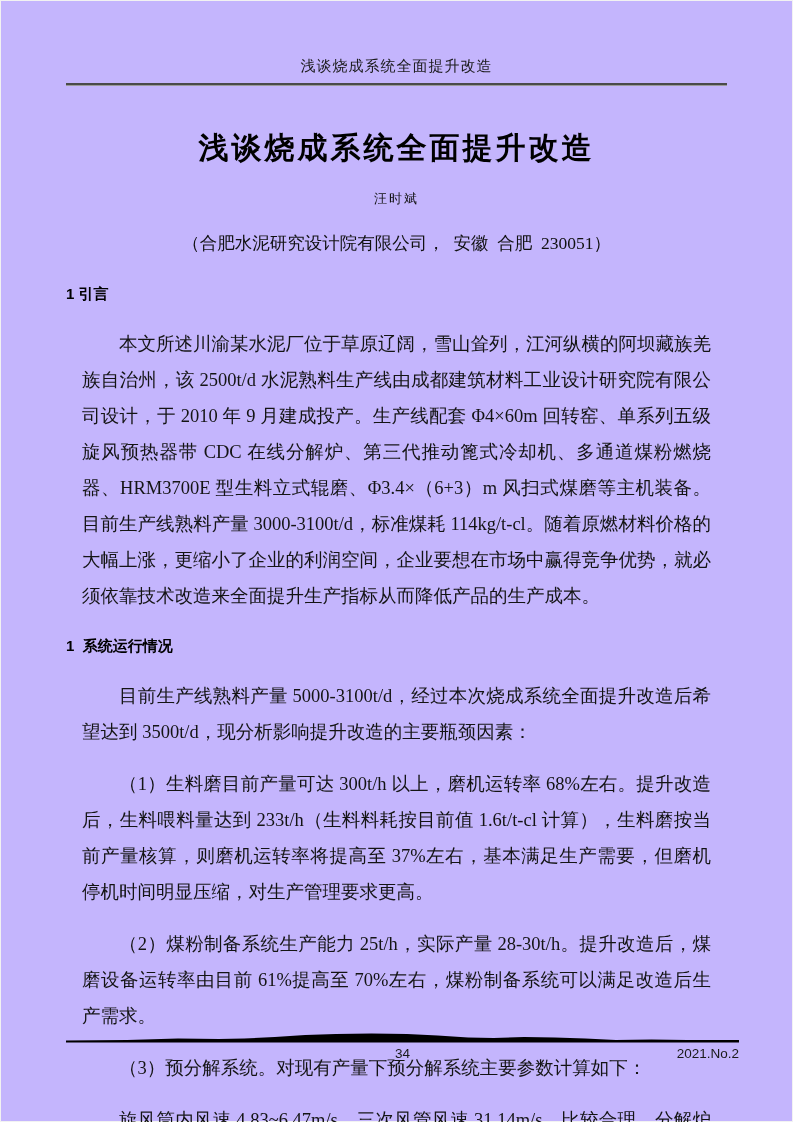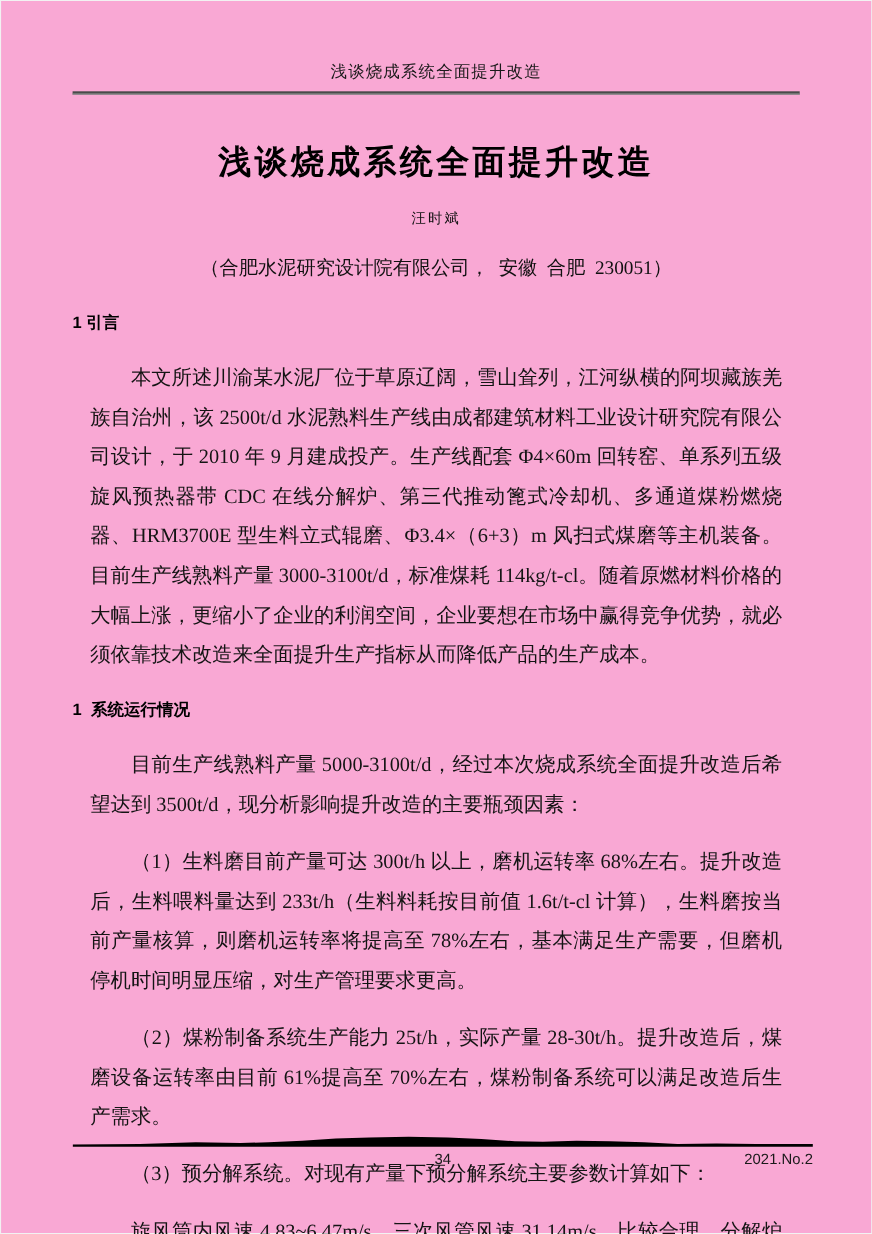--- a/index.html
+++ b/index.html
@@ -5,21 +5,21 @@
   html, body {
     margin: 0;
     padding: 0;
     background: #ffffff;
   }
   .page {
     position: relative;
     width: 793px;
     height: 1122px;
     margin: 0 auto;
-    background: #f9a8d4;
+    background: #c4b5fd;
     box-shadow: inset 0 0 0 1px #f2f2f2;
     overflow: hidden;
     color: #111111;
     font-family: "Liberation Serif", "DejaVu Serif", serif;
   }
   .content {
     position: absolute;
     left: 66px;
     right: 66px;
     top: 0;
@@ -131,21 +131,21 @@
     <div class="affiliation">（合肥水泥研究设计院有限公司，  安徽  合肥  230051）</div>
 
     <h2 class="section-heading first">1 引言</h2>
 
     <p class="body-paragraph">本文所述川渝某水泥厂位于草原辽阔，雪山耸列，江河纵横的阿坝藏族羌族自治州，该 2500t/d 水泥熟料生产线由成都建筑材料工业设计研究院有限公司设计，于 2010 年 9 月建成投产。生产线配套 Φ4×60m 回转窑、单系列五级旋风预热器带 CDC 在线分解炉、第三代推动篦式冷却机、多通道煤粉燃烧器、HRM3700E 型生料立式辊磨、Φ3.4×（6+3）m 风扫式煤磨等主机装备。目前生产线熟料产量 3000-3100t/d，标准煤耗 114kg/t-cl。随着原燃材料价格的大幅上涨，更缩小了企业的利润空间，企业要想在市场中赢得竞争优势，就必须依靠技术改造来全面提升生产指标从而降低产品的生产成本。</p>
 
     <h2 class="section-heading">1  系统运行情况</h2>
 
     <p class="body-paragraph">目前生产线熟料产量 5000-3100t/d，经过本次烧成系统全面提升改造后希望达到 3500t/d，现分析影响提升改造的主要瓶颈因素：</p>
 
-    <p class="body-paragraph">（1）生料磨目前产量可达 300t/h 以上，磨机运转率 68%左右。提升改造后，生料喂料量达到 233t/h（生料料耗按目前值 1.6t/t-cl 计算），生料磨按当前产量核算，则磨机运转率将提高至 78%左右，基本满足生产需要，但磨机停机时间明显压缩，对生产管理要求更高。</p>
+    <p class="body-paragraph">（1）生料磨目前产量可达 300t/h 以上，磨机运转率 68%左右。提升改造后，生料喂料量达到 233t/h（生料料耗按目前值 1.6t/t-cl 计算），生料磨按当前产量核算，则磨机运转率将提高至 37%左右，基本满足生产需要，但磨机停机时间明显压缩，对生产管理要求更高。</p>
 
     <p class="body-paragraph">（2）煤粉制备系统生产能力 25t/h，实际产量 28-30t/h。提升改造后，煤磨设备运转率由目前 61%提高至 70%左右，煤粉制备系统可以满足改造后生产需求。</p>
 
     <p class="body-paragraph">（3）预分解系统。对现有产量下预分解系统主要参数计算如下：</p>
 
     <p class="body-paragraph">旋风筒内风速 4.83~6.47m/s，三次风管风速 31.14m/s，比较合理。分解炉内风速 10.57m/s，分解炉与 C5 连接风管（下称“鹅颈管”）内风速 21.88m/s，C1-C5</p>
 
   </div>
 
   <div class="footer">

